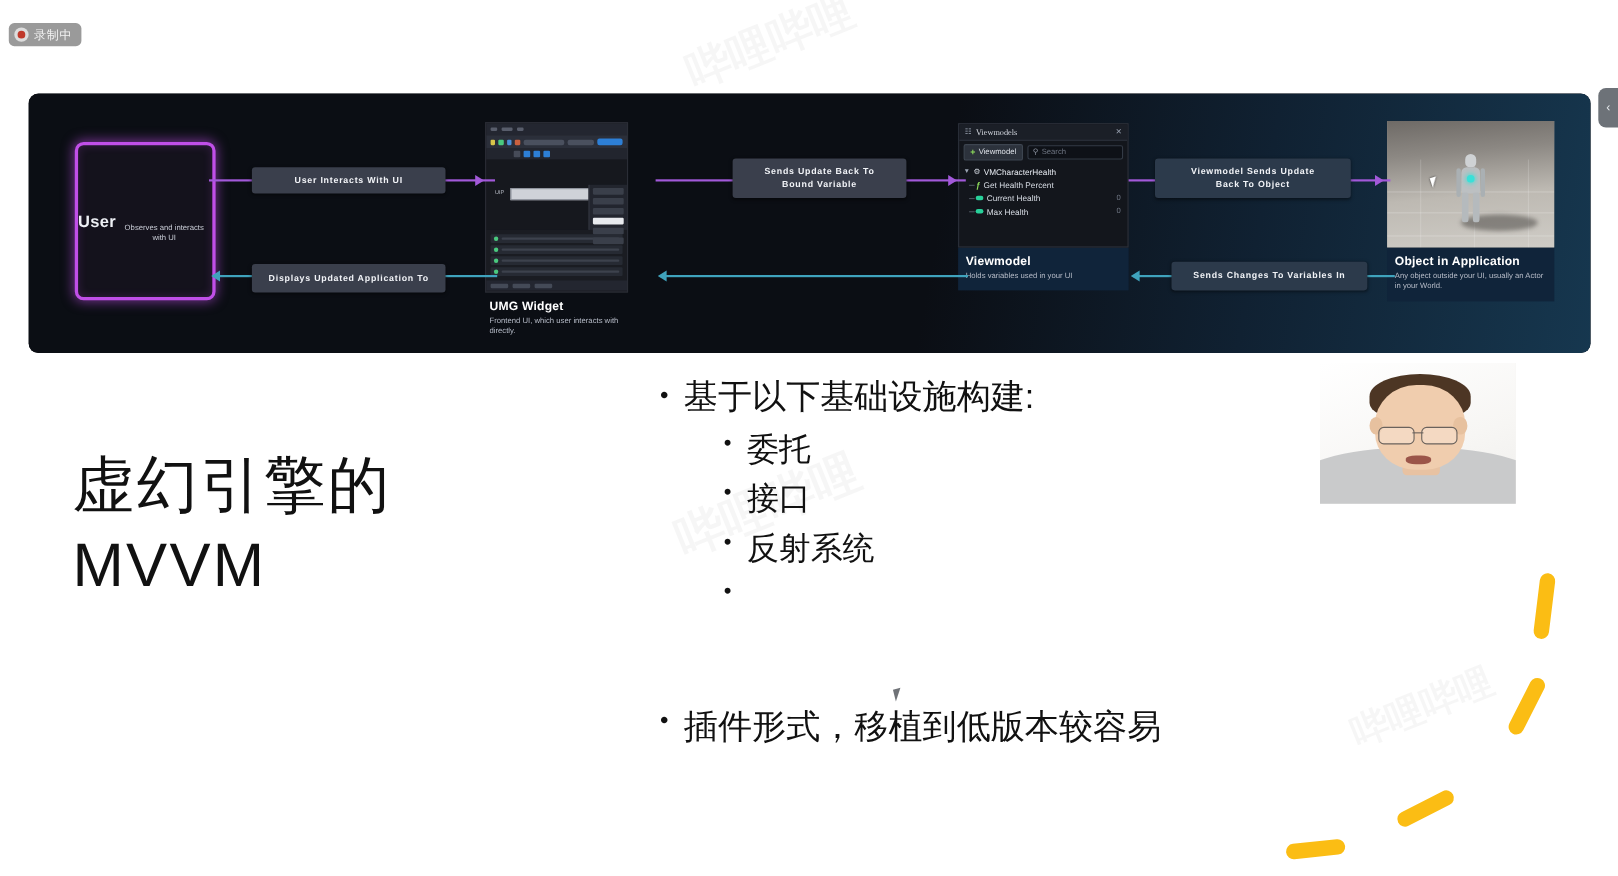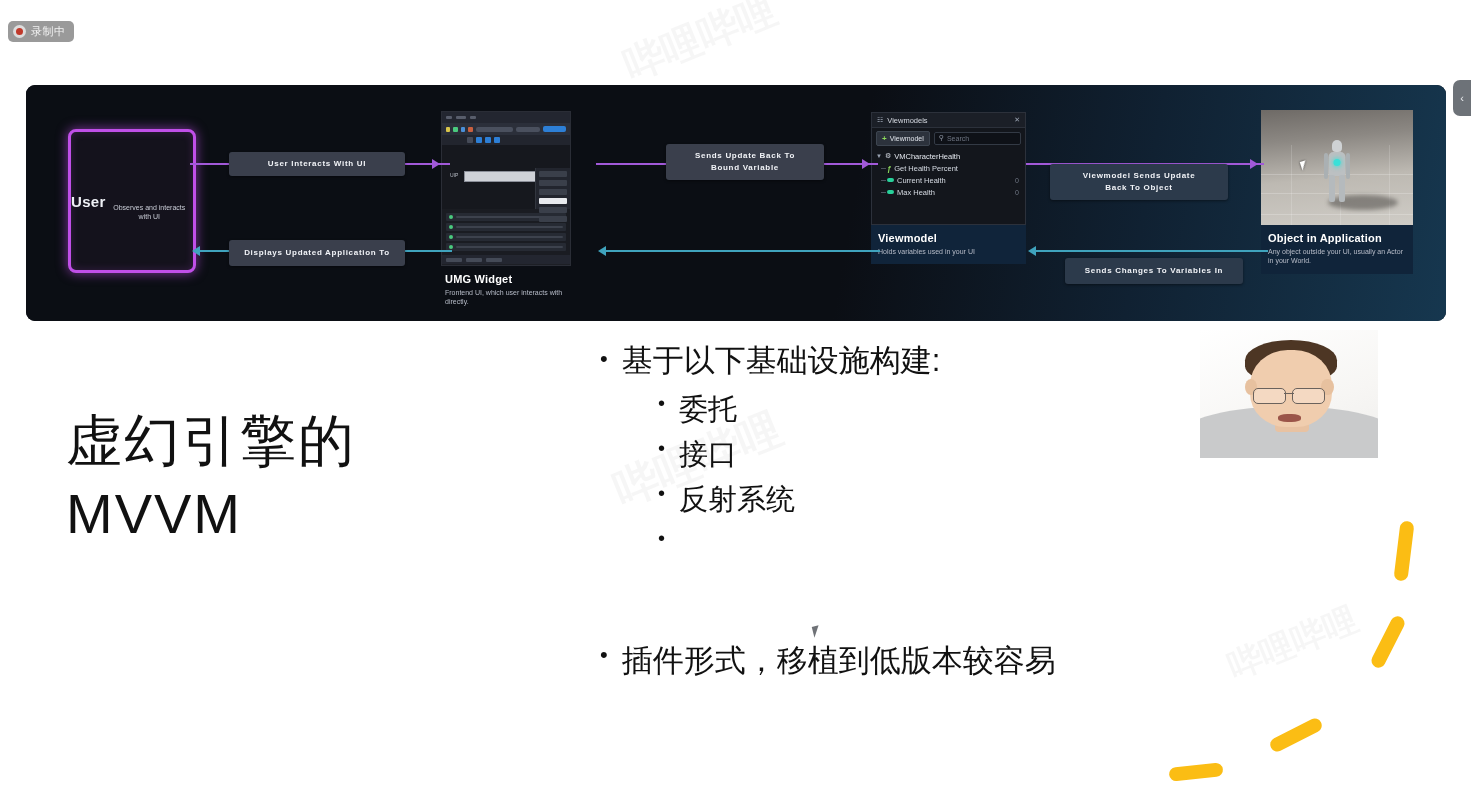--- a/index.html
+++ b/index.html
@@ -92,21 +92,21 @@
   .ed-graph .g{height:8px;margin:2px 4px;background:#262a33;border-radius:1px;display:flex;align-items:center;gap:3px;padding:0 3px;}
   .ed-graph .g .d{width:4px;height:4px;border-radius:50%;background:#4ac97e;}
   .ed-graph .g .l{height:2px;flex:1;background:#3d424d;border-radius:1px;}
   .ed-bot{height:9px;background:#232630;display:flex;align-items:center;gap:4px;padding:0 4px;}
   .ed-bot .p{height:4px;width:16px;background:#444a57;border-radius:1px;}
   #umg .cap{padding-top:7px;}
 
   
   #vm{left:845px;top:27px;width:155px;}
   #vm .shot{height:113px;background:#13161c;border:1px solid #2c313b;}
-  .vm-tabbar{height:14px;background:#1b1f27;display:flex;align-items:center;padding:0 5px;gap:4px;border-bottom:1px solid #2c313b;}
+  .vm-tabbar{height:14px;background:#1b1f27;display:flex;align-items:center;padding:0 5px;gap:4px;border-bottom:1px solid #2c313b;font-family:Liberation Serif, serif;}
   .vm-tabbar .ic{color:#9aa3b2;font-size:7px;}
   .vm-tabbar .tt{color:#d6dae2;font-size:7.5px;flex:1;}
   .vm-tabbar .x{color:#9aa3b2;font-size:7px;}
   .vm-bar{height:16px;display:flex;align-items:center;gap:4px;padding:2px 4px;}
   .vm-btn{
     background:#2c323c;border:1px solid #3d4550;border-radius:2px;
     color:#dfe3ea;font-size:7px;padding:2px 5px;display:flex;align-items:center;gap:3px;
   }
   .vm-btn .plus{color:#8ddc5c;font-weight:bold;font-size:8px;}
   .vm-search{
@@ -151,21 +151,21 @@
   .arrow{position:absolute;width:0;height:0;}
   .arrow.right{border-left:8px solid currentColor;border-top:5px solid transparent;border-bottom:5px solid transparent;}
   .arrow.left{border-right:8px solid currentColor;border-top:5px solid transparent;border-bottom:5px solid transparent;}
 
   .flabel{
     position:absolute;background:#3a3f4c;border-radius:3px;
     color:#f1f3f7;font-size:8px;font-weight:bold;letter-spacing:.7px;
     text-align:center;line-height:1.5;padding:6px 9px;
     box-shadow:0 1px 3px rgba(0,0,0,.45);
   }
-  .flabel.dk{background:#2c3a4b;margin-top:20px;}
+  .flabel.dk{background:#2c3a4b;}
 
   
   #collapse-tab{
     position:absolute;right:0;top:80px;width:18px;height:36px;
     background:#6d7278;border-radius:7px 0 0 7px;
     display:flex;align-items:center;justify-content:center;
     color:#e9ecef;font-size:11px;
   }
 
   

